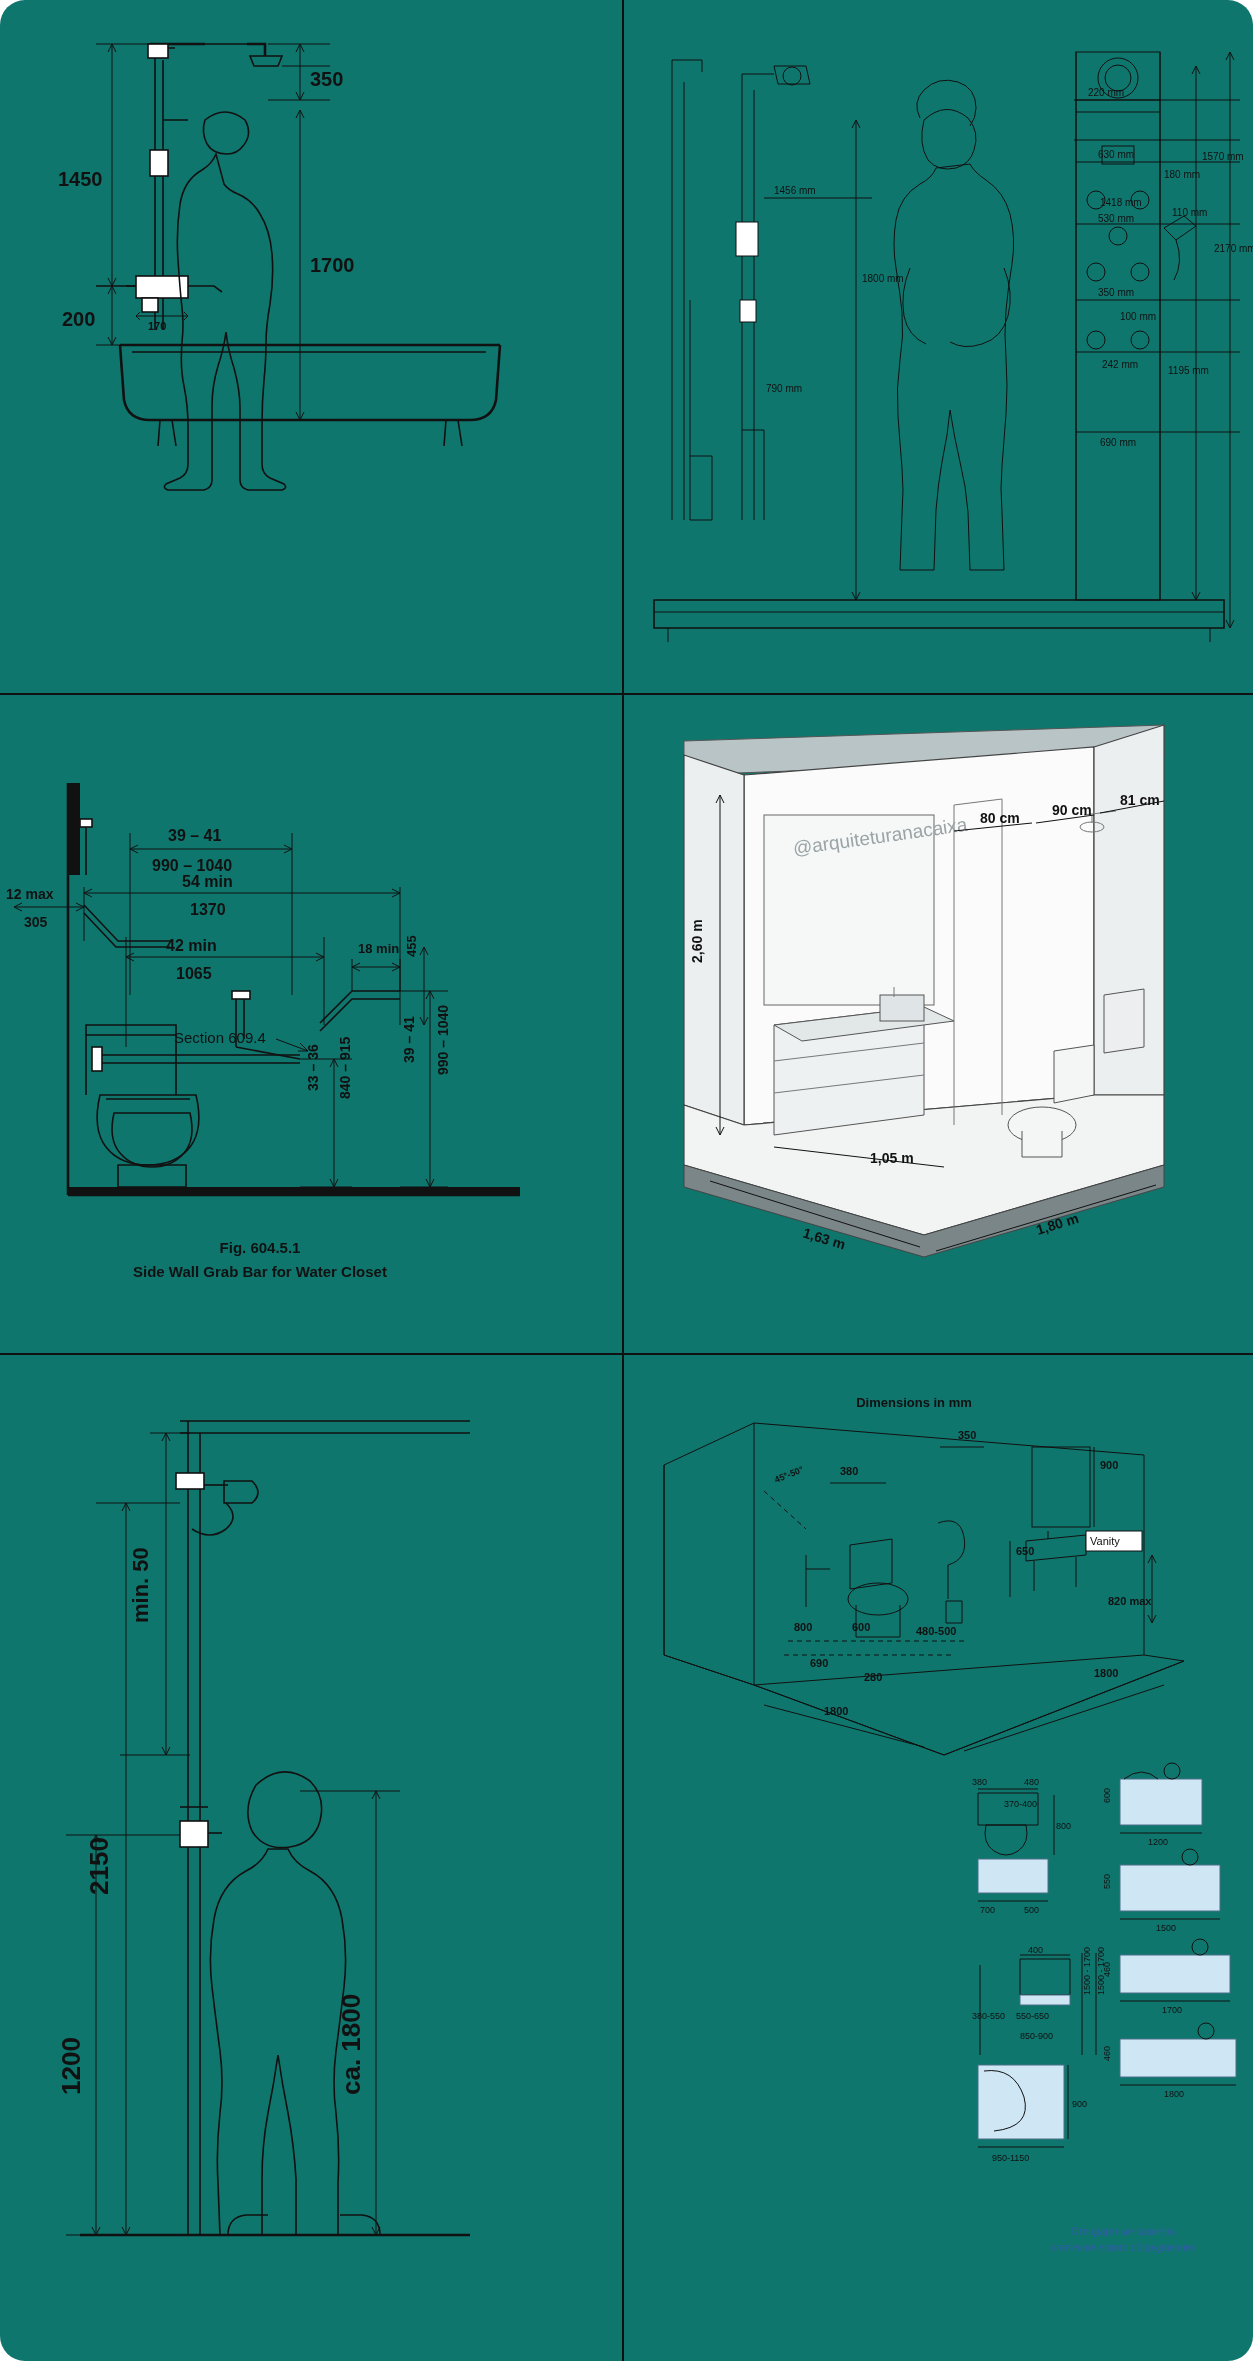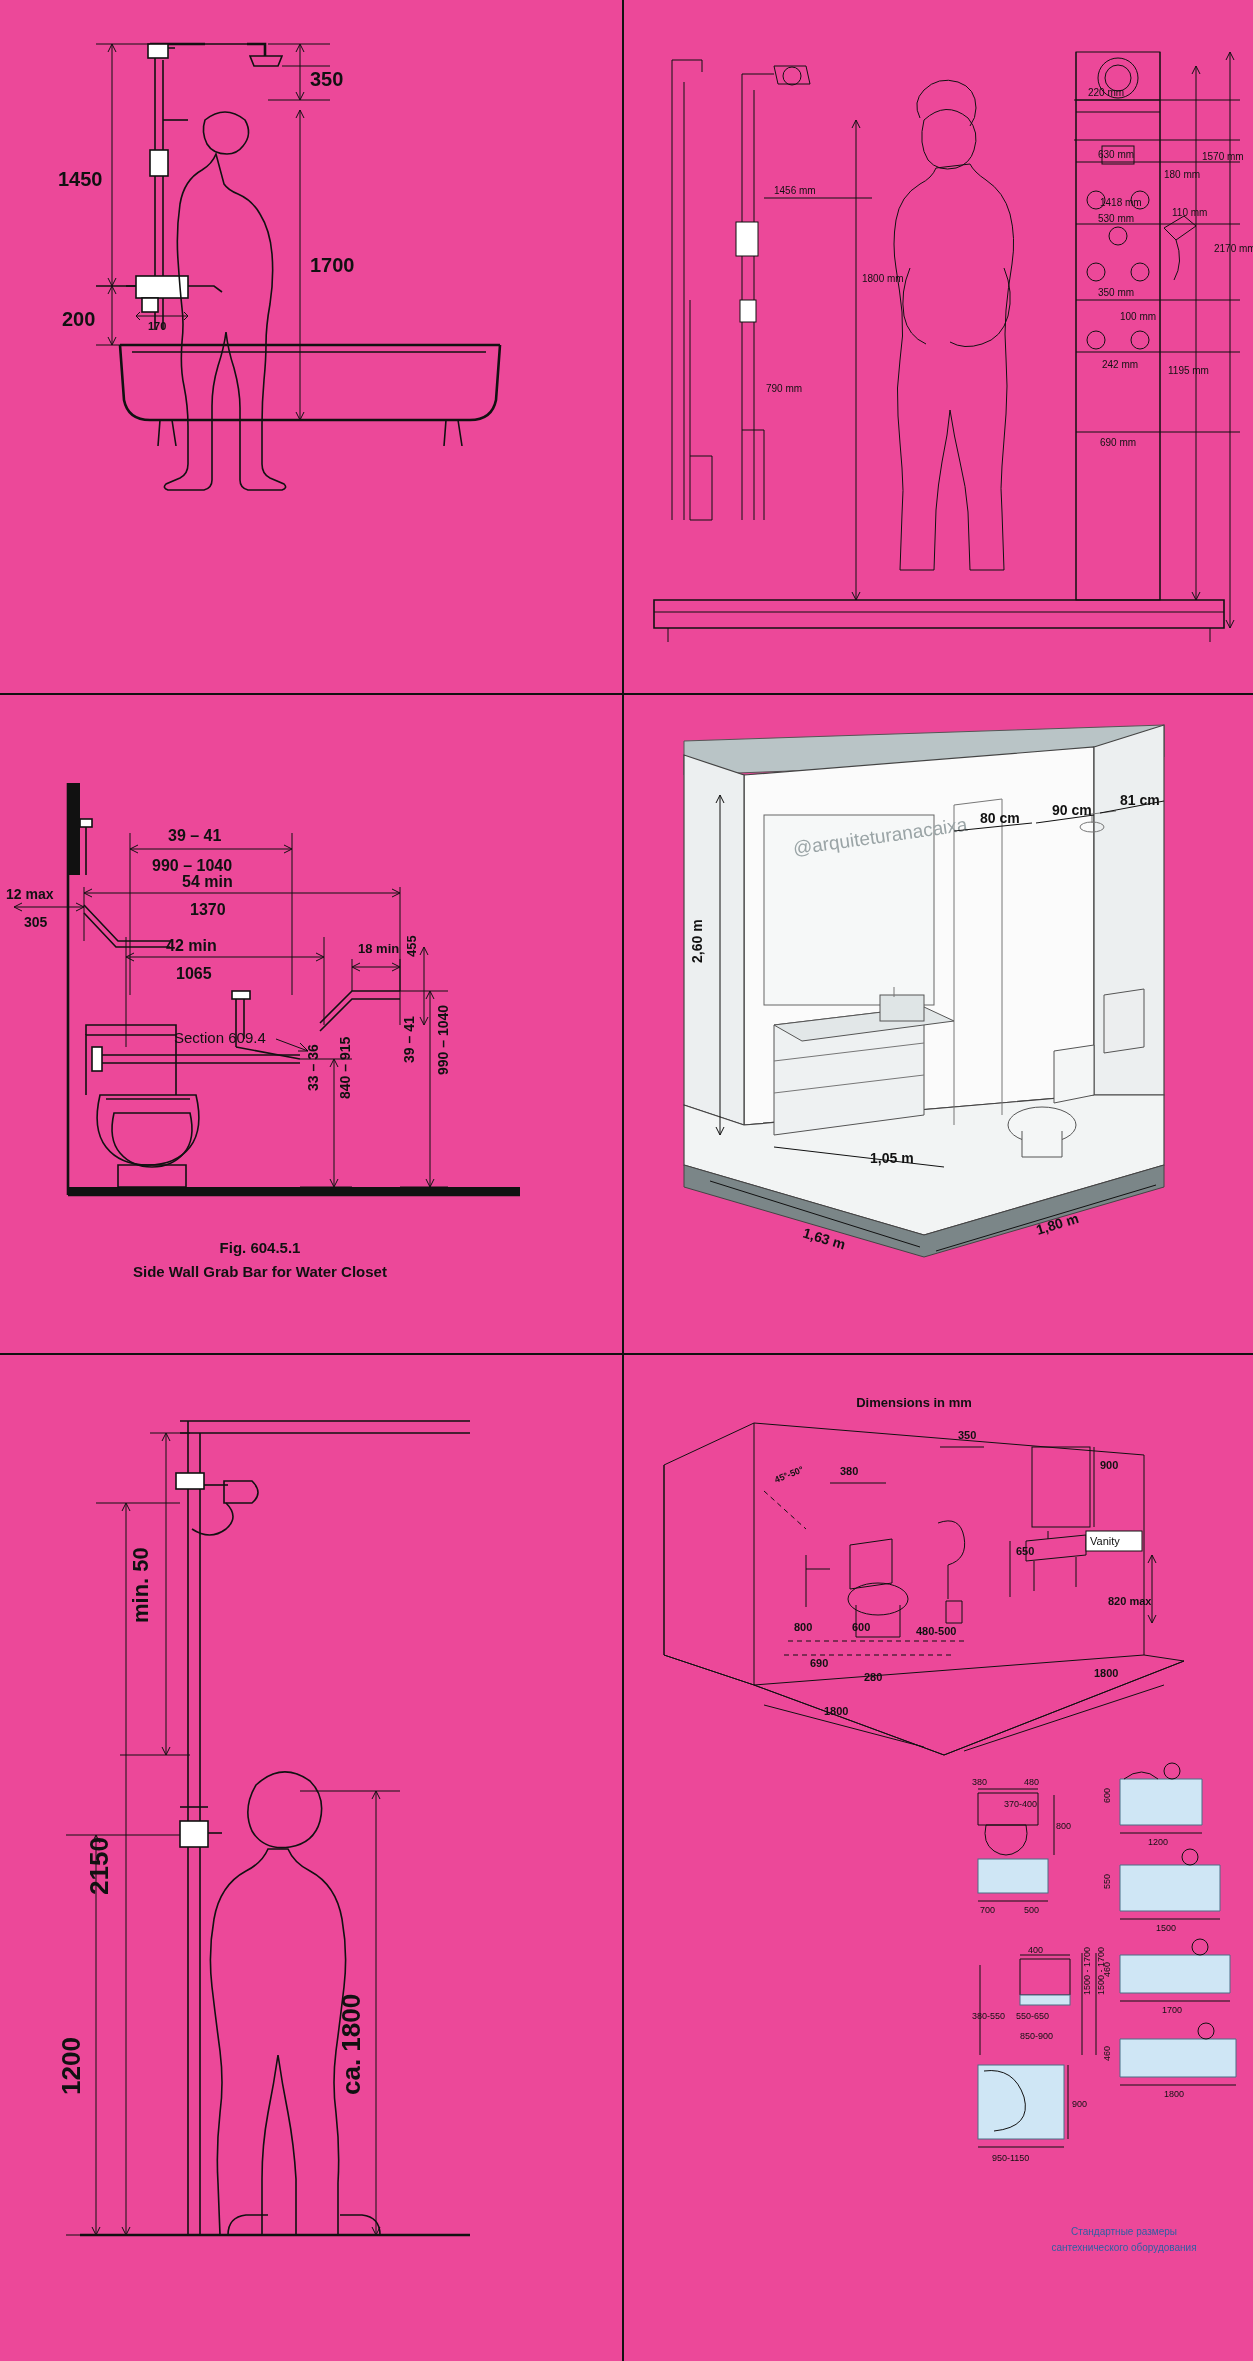--- a/index.html
+++ b/index.html
@@ -1,17 +1,17 @@
 <!DOCTYPE html>
 <html><head>
 <meta charset="utf-8">
 <style>
   html,body{margin:0;padding:0;background:#ffffff;}
   body{width:1253px;height:2361px;font-family:"Liberation Sans",sans-serif;color:#111;}
-  .sheet{position:relative;width:1253px;height:2361px;overflow:hidden;background:#ec4899;}
+  .sheet{position:relative;width:1253px;height:2361px;overflow:hidden;background:#0f766e;border-radius:25px;}
   .grid{position:absolute;inset:0;display:grid;grid-template-columns:624px 629px;grid-template-rows:695px 660px 1006px;}
   .cell{position:relative;overflow:hidden;}
   .cell.b-r{border-right:2px solid #111;}
   .cell.b-b{border-bottom:2px solid #111;}
   svg{display:block;}
   .lbl{font-family:"Liberation Sans",sans-serif;fill:#111;}
   .t9{font-size:9px;} .t10{font-size:10px;} .t11{font-size:11px;}
   .t13{font-size:13px;} .t14{font-size:14px;} .t15{font-size:15px;} .t16{font-size:16px;} .t20{font-size:20px;} .t22{font-size:22px;} .t26{font-size:26px;}
   .b{font-weight:bold;}
   .thin{fill:none;stroke:#111;stroke-width:1;}

